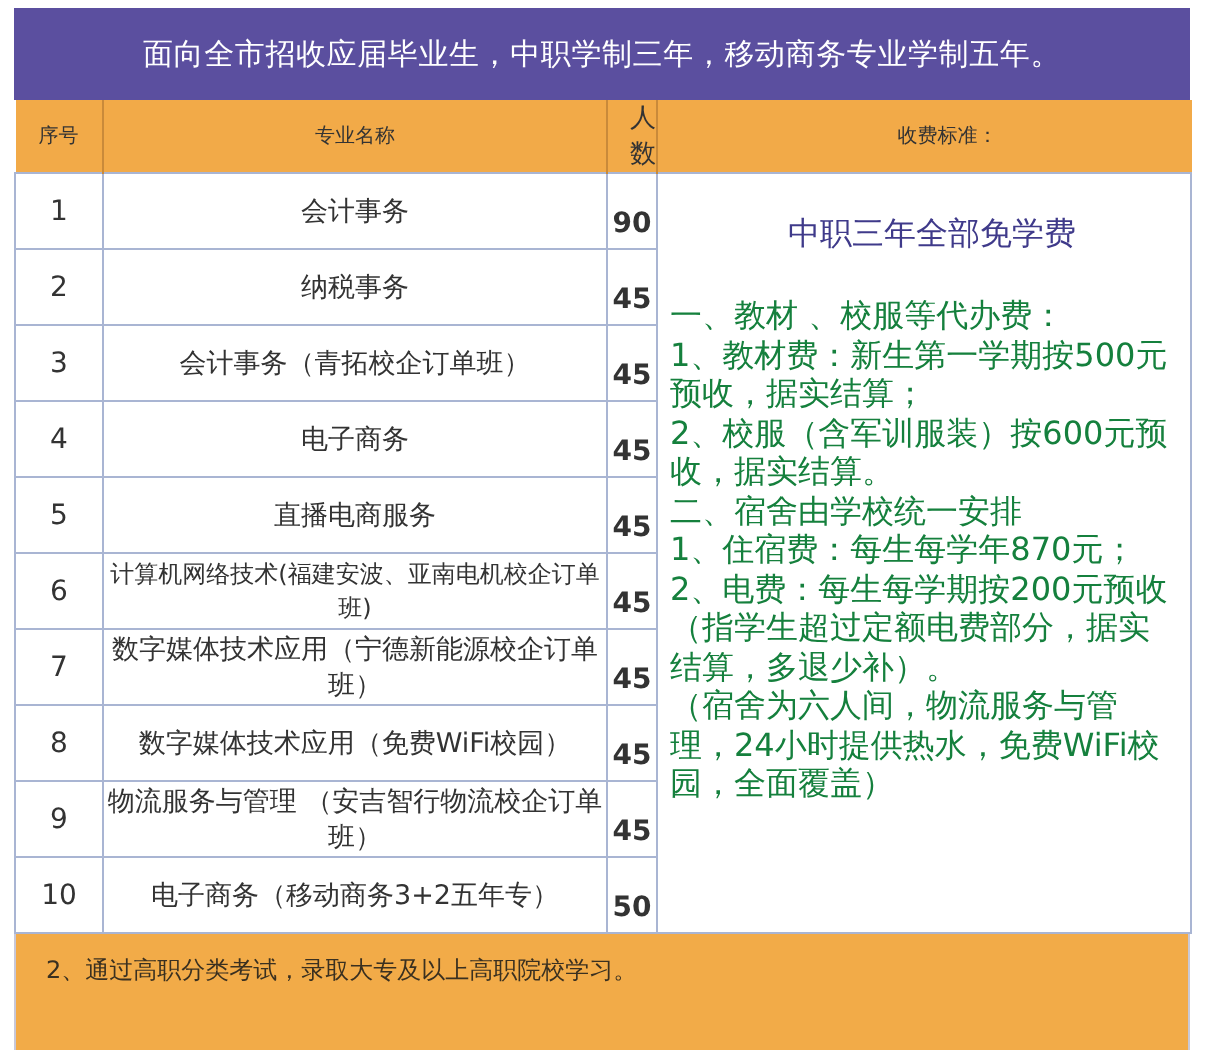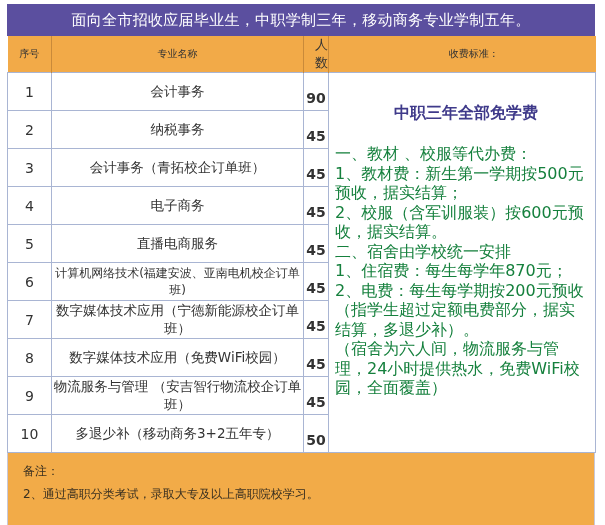--- a/index.html
+++ b/index.html
@@ -1,30 +1,30 @@
 <!DOCTYPE html>
 <html><head>
   <meta charset="utf-8">
   <style>
     html, body { margin: 0; padding: 0; background: #ffffff; }
     body { width: 605px; height: 525px; position: relative; overflow: hidden;
            font-family: "DejaVu Sans", "Liberation Sans", sans-serif; color: #333; }
     .sheet { position: absolute; left: 7px; top: 4px; width: 588px; }
-    .title-bar { height: 32px; background: #5b4f9f; color: #ffffff; font-size: 15px;
+    .title-bar { height: 46px; background: #5b4f9f; color: #ffffff; font-size: 15px;
                  display: flex; align-items: center; justify-content: center; letter-spacing: 0.3px; }
     table { border-collapse: collapse; width: 588px; table-layout: fixed; }
     th { background: #f2aa48; height: 35px; font-weight: normal; font-size: 10px; color: #333;
          border-right: 1px solid #c98a3a; padding: 0; }
     th:last-child { border-right: none; padding-left: 23px; }
     td { border: 1px solid #a9b5d3; font-size: 13.5px; height: 33px; padding: 0; text-align: center; color: #333; }
     td.seq { font-size: 14px; }
     td.count { font-size: 14px; vertical-align: bottom; padding-bottom: 4px; font-weight: bold; }
     td.fee { vertical-align: top; text-align: left; padding: 0 8px 0 6px; border-right: 1px solid #a9b5d3; }
-    .fee-title { text-align: center; font-weight: bold; color: #3f3a8a; font-size: 16px;
-                 margin-top: 30px; margin-bottom: 20px; padding-left: 10px; }
+    .fee-title { text-align: center; font-weight: normal; color: #3f3a8a; font-size: 16px;
+                 margin-top: 20px; margin-bottom: 20px; padding-left: 10px; }
     .fee-line { font-size: 16px; line-height: 19.5px; color: #15803d; }
     .notes { background: #f2ab48; height: 102px; border: 1px solid #c8c8d8; border-top: none;
              padding: 10px 0 0 15px; box-sizing: border-box; font-size: 12px; color: #3a3020; }
     .notes .label { margin-bottom: 6px; }
     .notes .line { line-height: 16px; }
     .notes .indent { padding-left: 18px; }
   </style>
 </head>
 <body>
 
@@ -99,23 +99,22 @@
         <td>数字媒体技术应用（免费WiFi校园）</td>
         <td class="count">45</td>
       </tr>
       <tr>
         <td class="seq">9</td>
         <td>物流服务与管理 （安吉智行物流校企订单班）</td>
         <td class="count">45</td>
       </tr>
       <tr>
         <td class="seq">10</td>
-        <td>多退少补（移动商务3+2五年专）</td>
+        <td>电子商务（移动商务3+2五年专）</td>
         <td class="count">50</td>
       </tr>
     </tbody>
   </table>
 
   <div class="notes">
-    <div class="label">备注：</div>
     <div class="line">2、通过高职分类考试，录取大专及以上高职院校学习。</div>
   </div>
 </div>
 
 </body></html>

